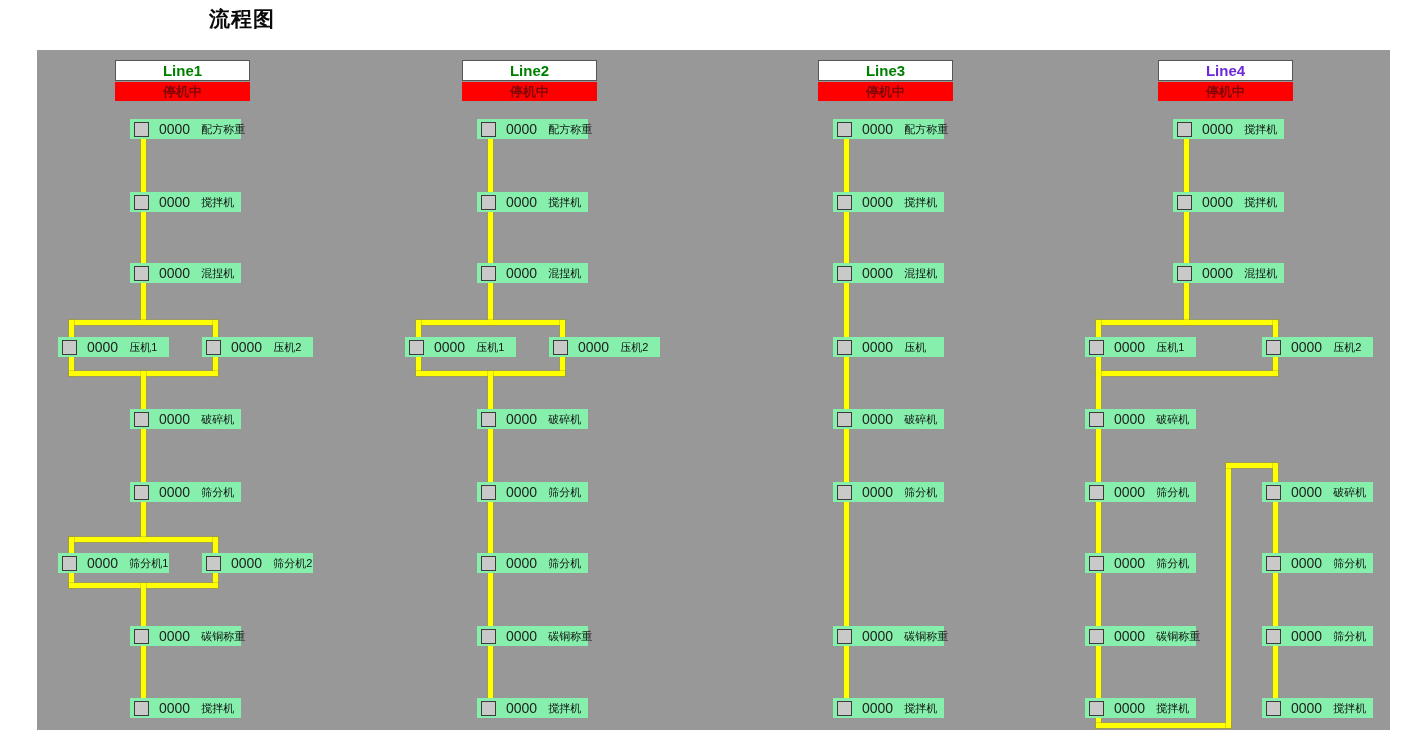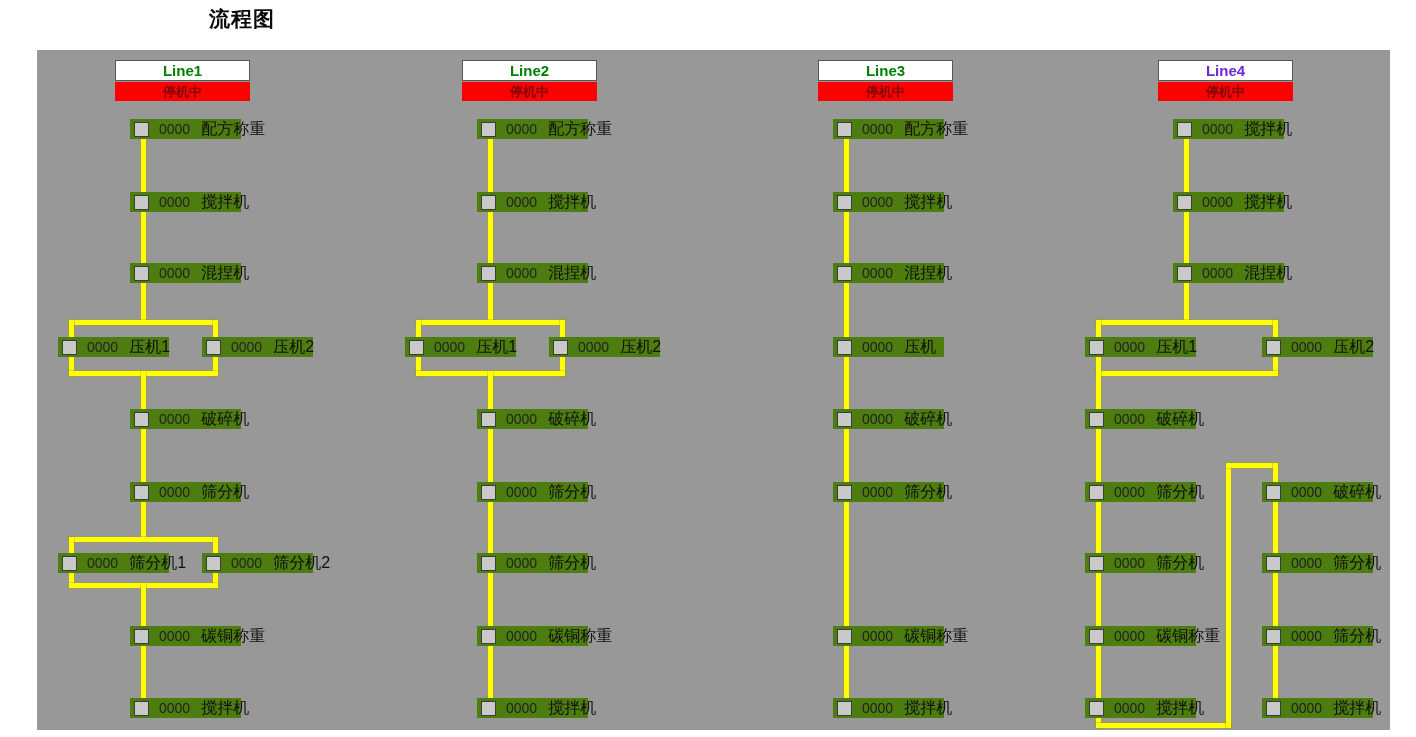--- a/index.html
+++ b/index.html
@@ -23,33 +23,33 @@
     position:absolute;width:133px;height:19px;background:#ffffff;
     border:1px solid #565656;z-index:2;text-align:center;
     font-size:15px;font-weight:bold;color:#008000;line-height:19px;
   }
   .line-status{
     position:absolute;width:135px;height:19px;background:#ff0000;
     z-index:2;text-align:center;font-size:13px;font-weight:bold;
     color:#7c0606;line-height:19px;
   }
   .station{
-    position:absolute;width:111px;height:20px;background:#4d7c0f;
+    position:absolute;width:111px;height:20px;background:#86efac;
     z-index:2;display:flex;align-items:center;
   }
   .ind{
     flex:0 0 auto;margin-left:4px;width:13px;height:13px;
     background:#c9c9c9;border:1px solid #3c3c3c;
   }
   .val{
     flex:0 0 auto;margin-left:10px;font-size:14px;color:#222222;
     white-space:nowrap;
   }
   .lbl{
-    flex:0 0 auto;margin-left:11px;font-size:16px;color:#101010;
+    flex:0 0 auto;margin-left:11px;font-size:11px;color:#101010;
     white-space:nowrap;letter-spacing:0px;
   }
 </style>
 </head>
 <body>
 
 <div class="page">
   <div class="page-title">流程图</div>
   <div class="panel"></div>
   <div class="diagram" id="diagram">

